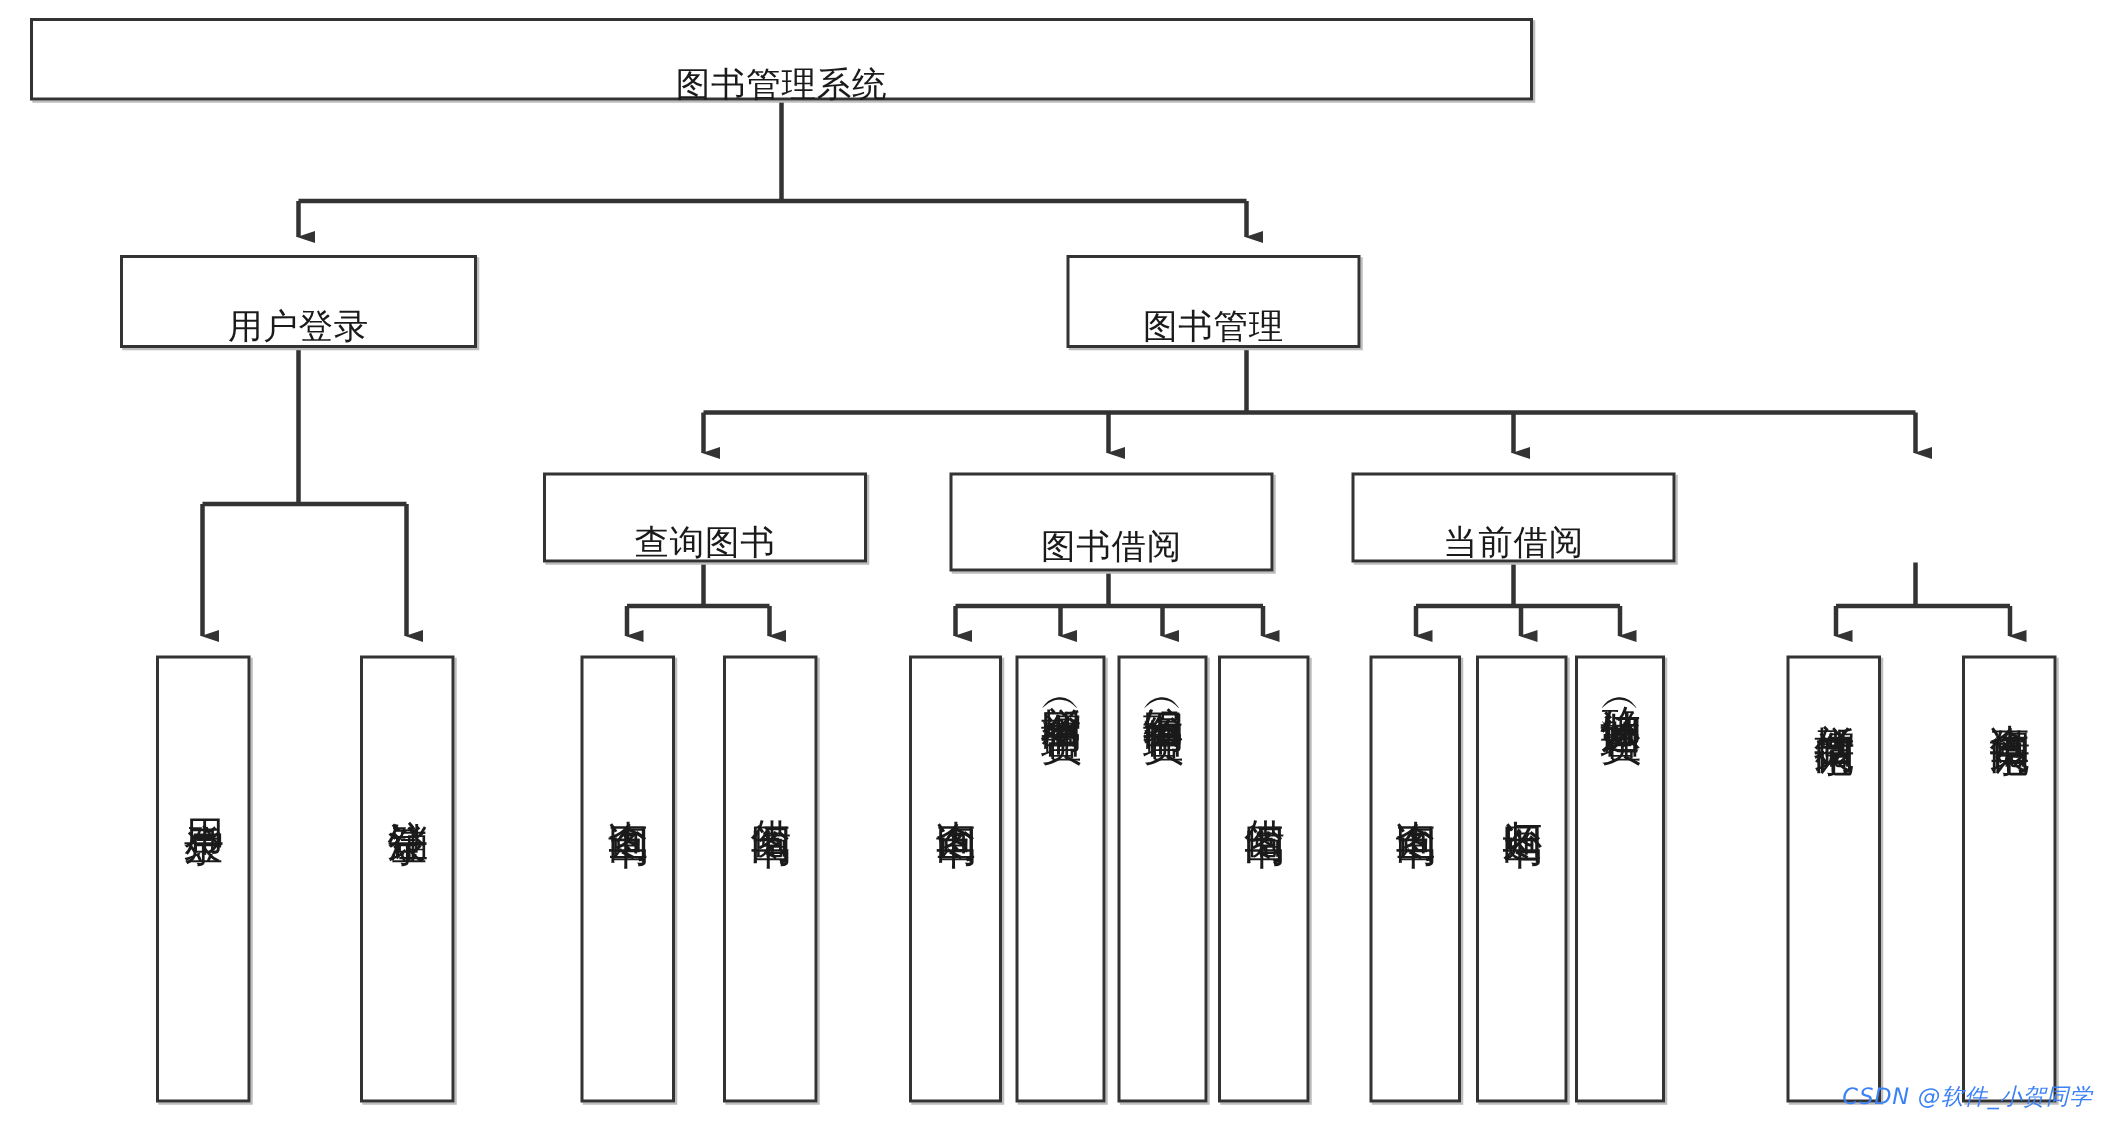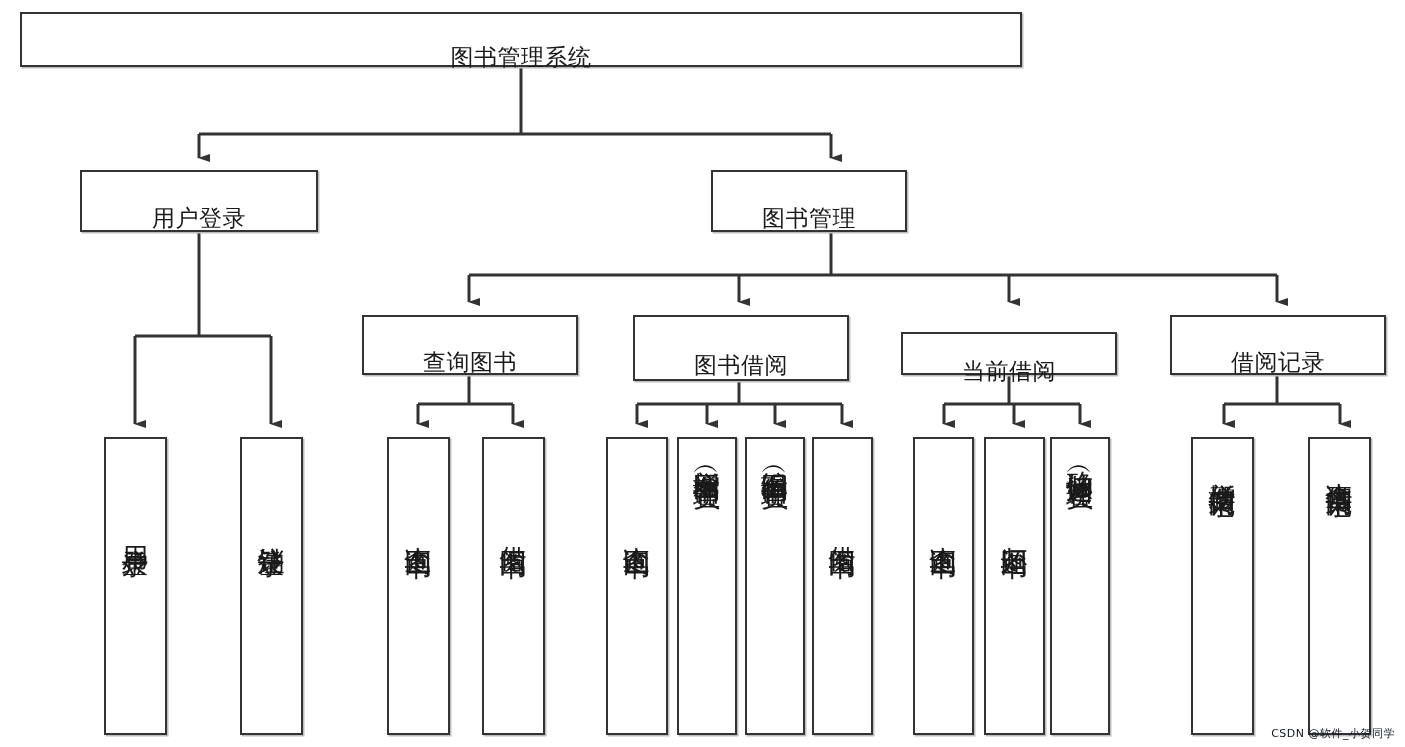--- a/index.html
+++ b/index.html
@@ -66,24 +66,25 @@
   .node.vertical.tall .node-label {
     margin-top: 18px;
   }
   .node.vertical.xtall .node-label {
     margin-top: 6px;
   }
   #watermark {
     position: absolute;
     right: 10px;
     bottom: 6px;
-    font-size: 11px;
-    color: #0f172a;
+    font-size: 15px;
+    color: #3b82f6;
     white-space: nowrap;
     letter-spacing: 0.5px;
+    font-style: italic;
   }
 </style>
 </head>
 <body>
 
 <div id="diagram-root">
 
   <svg id="edge-layer" viewBox="0 0 1405 747" width="1405" height="747">
     <defs>
       <marker id="arrowhead" markerWidth="10" markerHeight="12" refX="5" refY="11" orient="auto" markerUnits="userSpaceOnUse">
@@ -148,27 +149,24 @@
   </div>
 
   <div class="node horizontal" style="left:362px; top:315px; width:216px; height:60px;">
     <span class="node-label">查询图书</span>
   </div>
 
   <div class="node horizontal" style="left:633px; top:315px; width:216px; height:66px;">
     <span class="node-label">图书借阅</span>
   </div>
 
-  <div class="node horizontal" style="left:901px; top:332px; width:216px; height:43px;">
+  <div class="node horizontal" style="left:901px; top:315px; width:216px; height:60px;">
     <span class="node-label">当前借阅</span>
   </div>
 
-  <div class="node horizontal" style="left:1170px; top:315px; width:216px; height:60px;">
-    <span class="node-label">借阅记录</span>
-  </div>
 
   <div class="node vertical short" style="left:104px; top:437px; width:63px; height:298px;">
     <span class="node-label">用户登录</span>
   </div>
 
   <div class="node vertical short" style="left:240px; top:437px; width:63px; height:298px;">
     <span class="node-label">注销登录</span>
   </div>
 
   <div class="node vertical short" style="left:387px; top:437px; width:63px; height:298px;">

